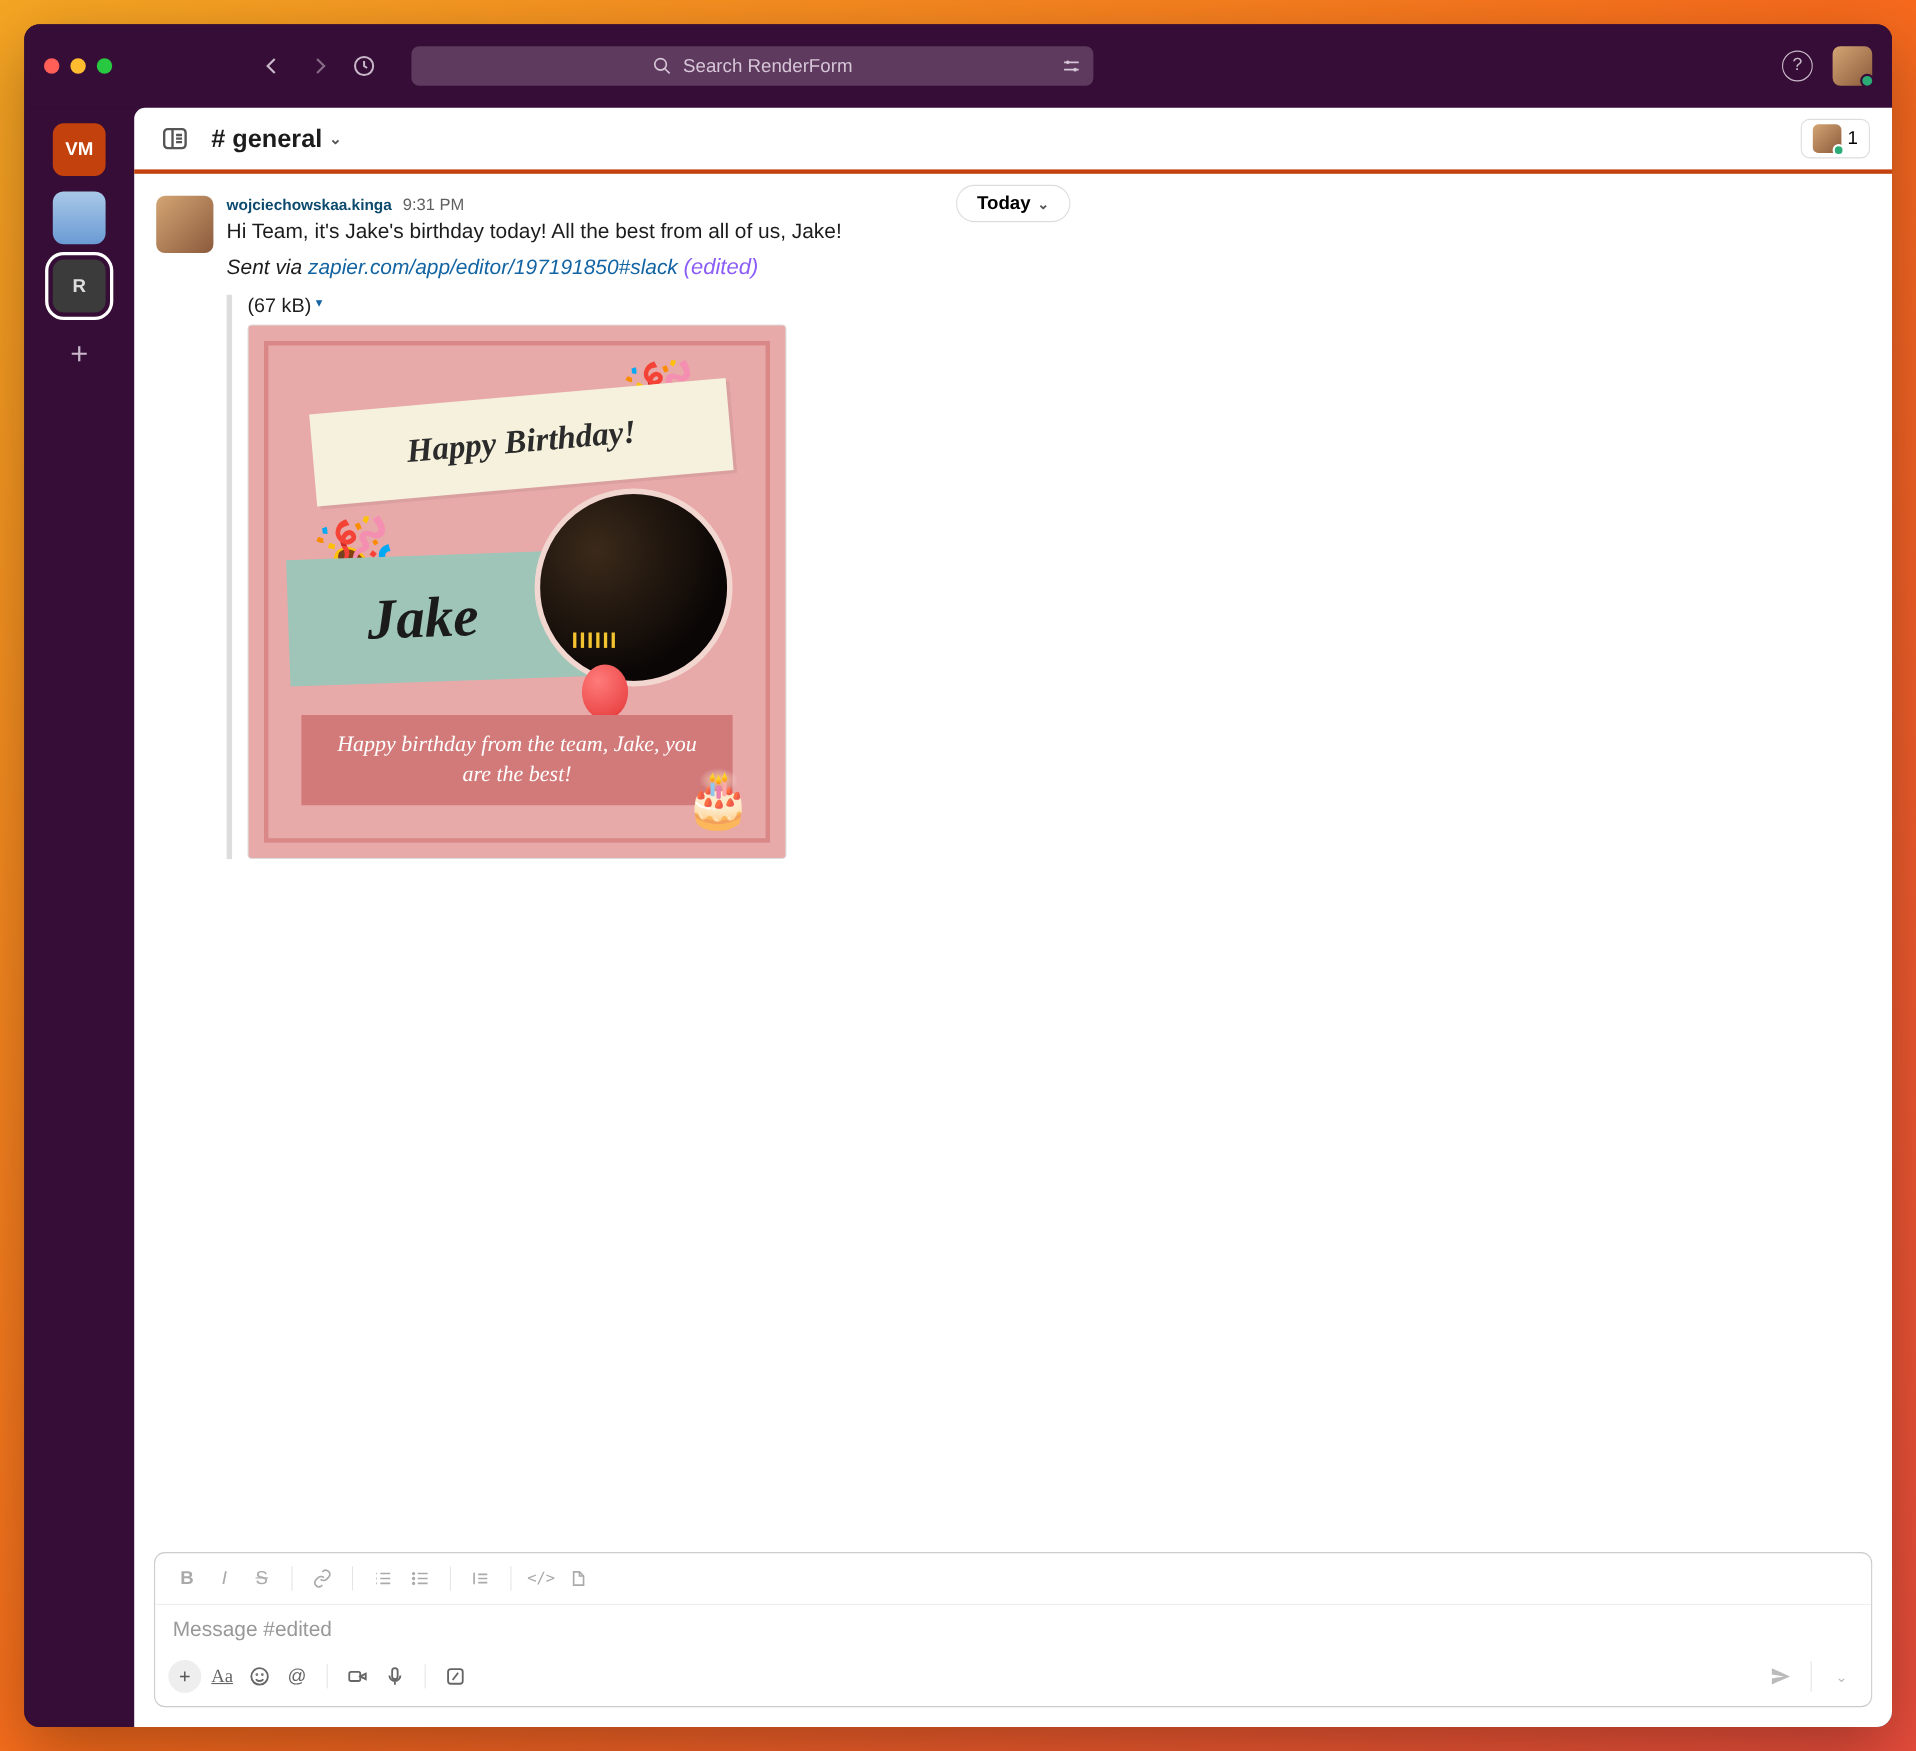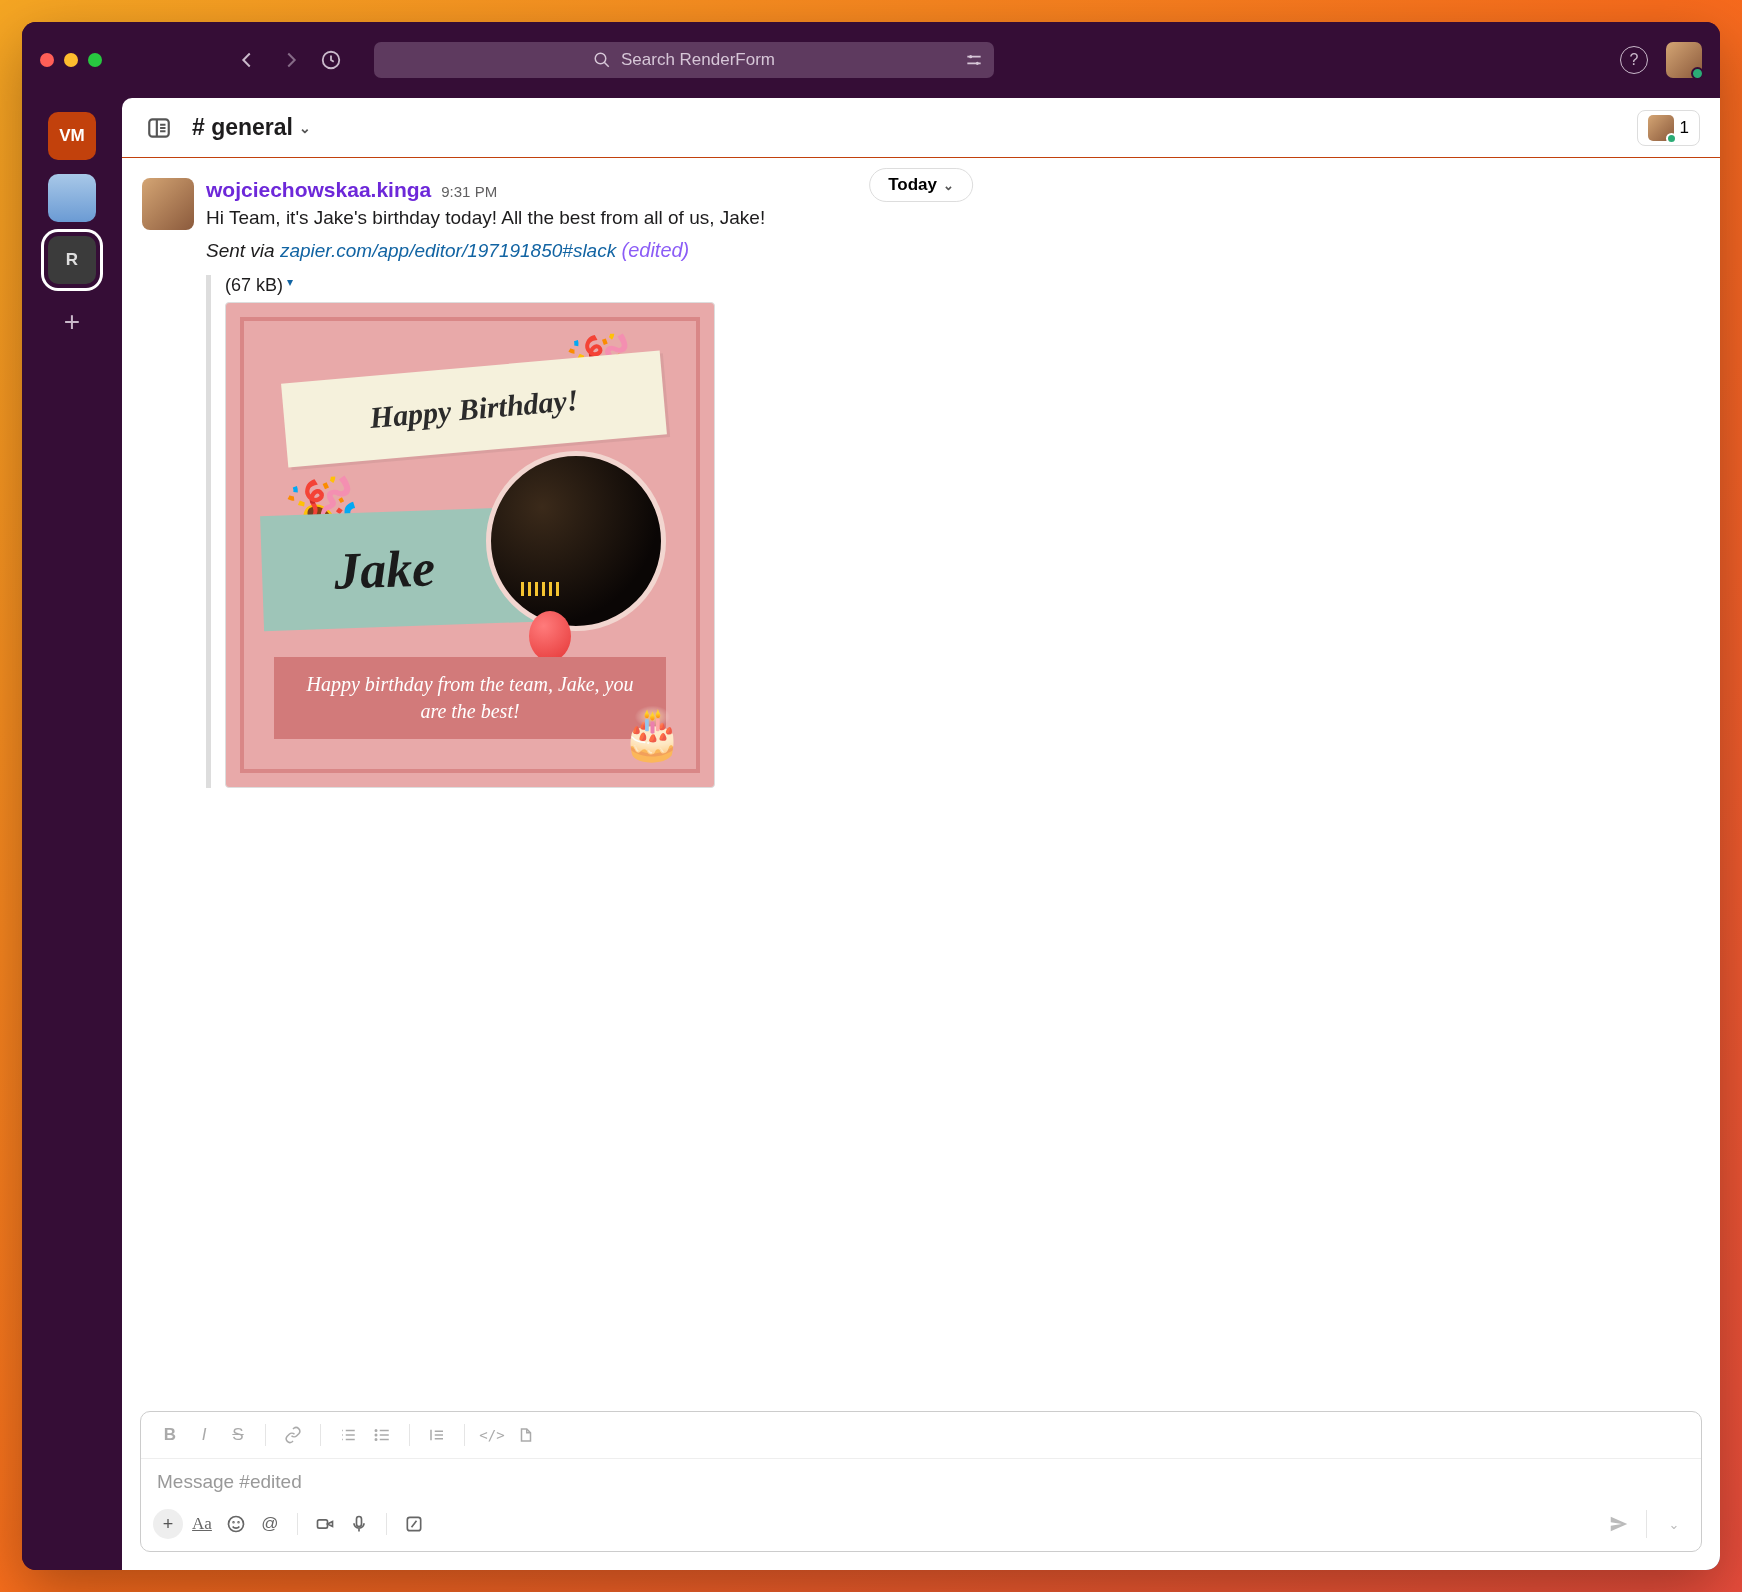--- a/index.html
+++ b/index.html
@@ -132,21 +132,21 @@
     flex:1;
     background:#fff;
     border-top-left-radius: 10px;
     display:flex;
     flex-direction:column;
     min-width:0;
   }
 
   .channel-header {
     height: 60px;
-    border-bottom: 1px solid #c2410c;
+    border-bottom: 4px solid #c2410c;
     display:flex; align-items:center;
     padding: 0 20px;
     gap: 16px;
   }
   .sidebar-toggle {
     width:34px; height:34px;
     display:flex; align-items:center; justify-content:center;
   }
   .channel-name {
     font-size: 23px; font-weight: 800; color:#1d1c1d;
@@ -192,21 +192,21 @@
   .message {
     display:flex; gap:12px; padding-top: 4px;
   }
   .msg-avatar {
     width:52px; height:52px; border-radius:8px;
     background: linear-gradient(135deg,#d4a574,#8b5a3c);
     flex-shrink:0;
   }
   .msg-body { flex:1; min-width:0; }
   .msg-head { display:flex; align-items:baseline; gap:10px; }
-  .msg-author { font-weight:800; font-size:21px; color:#6d28d9; }
+  .msg-author { font-weight:800; font-size:14px; color:#0c4a6e; }
   .msg-time { font-size:15px; color:#616061; }
   .msg-text { font-size:19px; line-height:1.5; color:#1d1c1d; margin-top:2px; word-wrap:break-word; }
   .msg-link { color:#1264a3; }
   .msg-italic { font-style:italic; }
   .edited { color:#8b5cf6; font-size:20px; }
 
   .attachment {
     margin-top:10px;
     border-left: 5px solid #ddd;
     padding-left: 14px;

